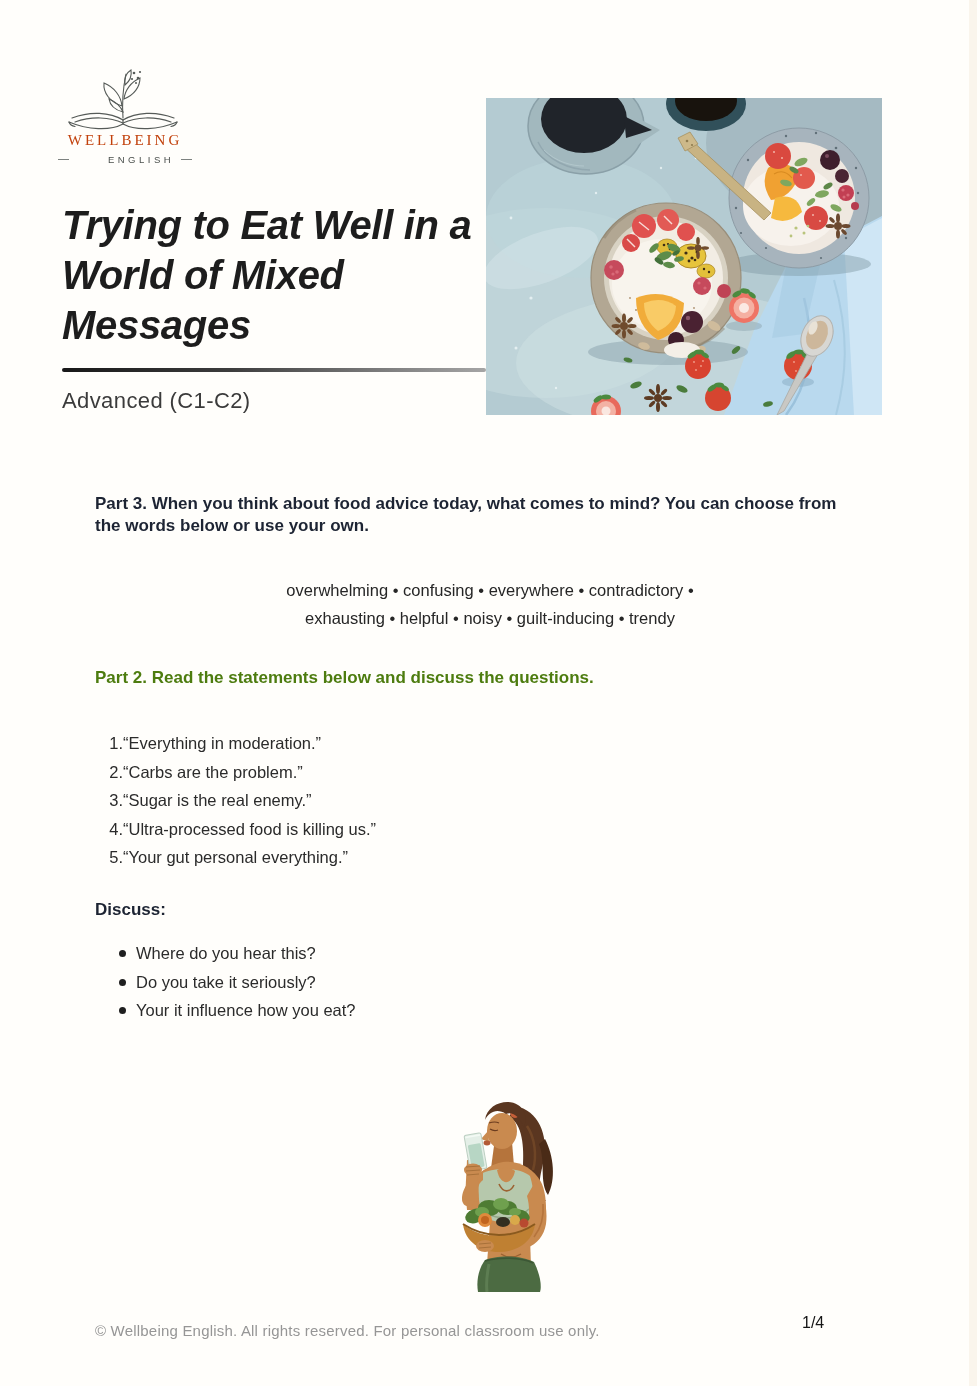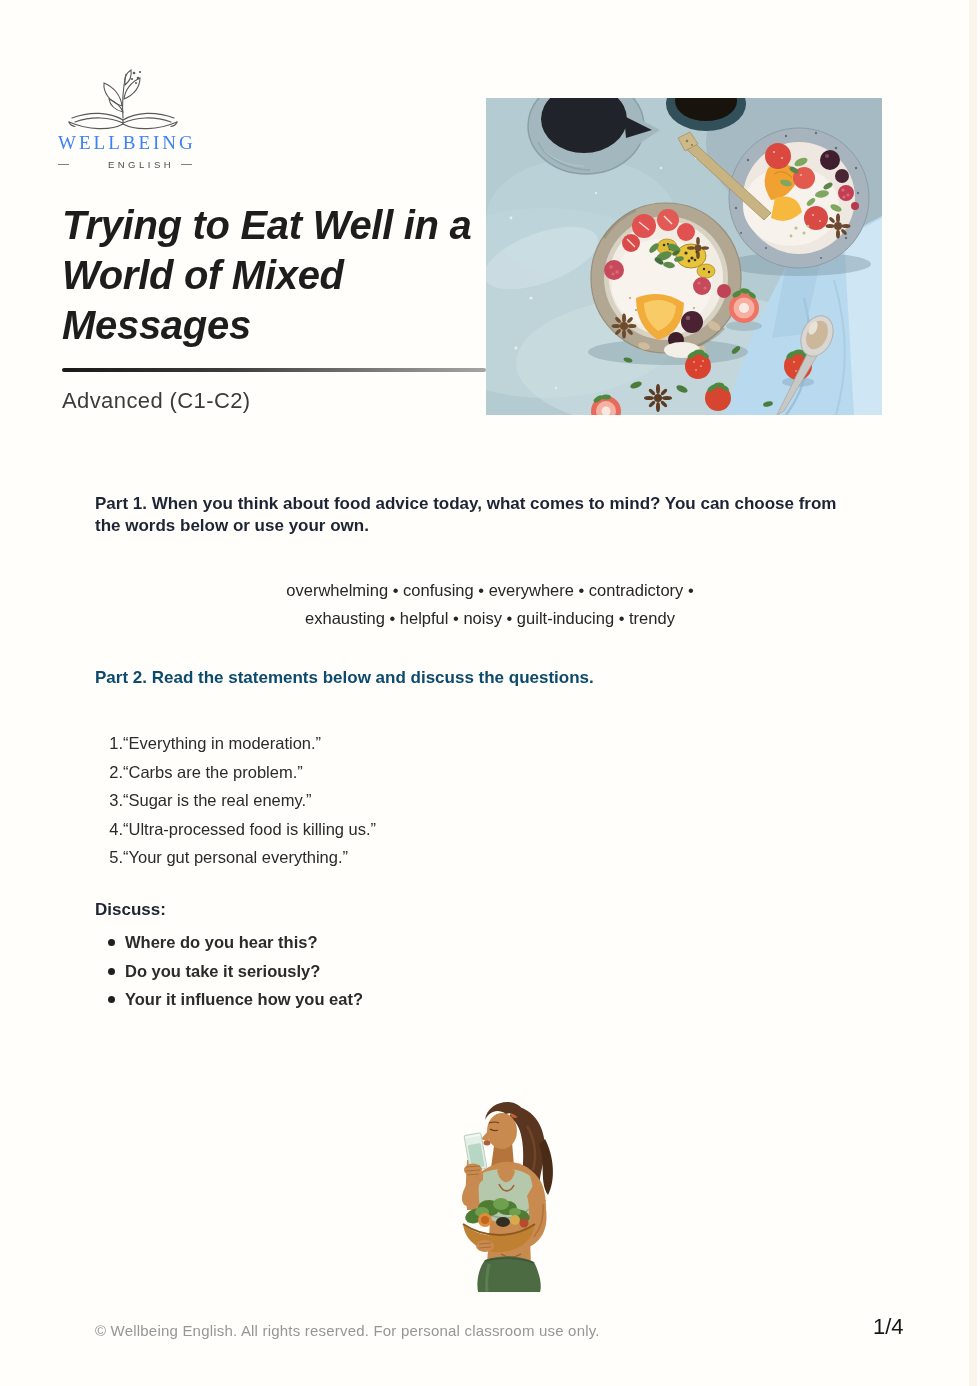--- a/index.html
+++ b/index.html
@@ -7,56 +7,56 @@
   .page{
     position:relative;width:980px;height:1386px;margin:0 auto;
     background:#fffefb;overflow:hidden;
     font-family:"Liberation Sans",sans-serif;color:#2a2a2a;
   }
   .edge-strip{position:absolute;right:3px;top:0;width:8px;height:100%;background:#f7f0e3;opacity:.65;}
 
   
   .logo{position:absolute;left:58px;top:68px;width:134px;text-align:center;}
   .logo svg{display:block;margin:0 auto;}
-  .logo-brand{font-family:"Liberation Serif",serif;font-size:19px;letter-spacing:3px;color:#3b82f6;margin-top:2px;white-space:nowrap;}
+  .logo-brand{font-family:"Liberation Serif",serif;font-size:15px;letter-spacing:3px;color:#c2410c;margin-top:2px;white-space:nowrap;}
   .logo-sub{display:flex;align-items:center;justify-content:center;gap:7px;margin-top:5px;}
   .logo-sub .rule{display:inline-block;width:24px;height:1px;background:#7d8280;}
   .logo-sub .sub-text{font-size:9.5px;letter-spacing:3.5px;color:#4a4f4c;padding-left:32px;}
 
   
   .title{position:absolute;left:62px;top:200px;width:440px;font-size:40px;line-height:50px;font-weight:700;color:#1d1d1d;letter-spacing:-0.3px;font-style:italic;}
   .title span{display:block;white-space:nowrap;}
   .divider{position:absolute;left:62px;top:368px;width:424px;height:4px;
     background:linear-gradient(90deg,#181818 0%,#3d3d3d 40%,#7c7c7c 75%,#a5a5a5 100%);border-radius:2px;}
   .level{position:absolute;left:62px;top:388px;font-size:22px;color:#3b3b3b;letter-spacing:.4px;}
 
   
   .hero{position:absolute;left:486px;top:98px;width:396px;height:317px;overflow:hidden;}
   .hero svg{display:block;}
 
   
   .p1-heading{position:absolute;left:95px;top:493px;width:800px;font-size:17px;font-weight:700;color:#1d2433;line-height:22px;}
   .word-list{position:absolute;left:0;top:576px;width:980px;text-align:center;font-size:16.5px;color:#262626;line-height:28px;}
-  .p2-heading{position:absolute;left:95px;top:668px;font-size:17px;font-weight:700;color:#0c4a6e;}
+  .p2-heading{position:absolute;left:95px;top:668px;font-size:17px;font-weight:700;color:#4d7c0f;}
 
   .statements{position:absolute;left:95px;top:729px;margin:0;padding:0;list-style:none;font-size:16.5px;color:#2b2b2b;}
   .statements li{display:flex;line-height:28.5px;}
   .statements .num{min-width:28px;text-align:right;}
 
   .discuss-label{position:absolute;left:95px;top:900px;font-size:17px;font-weight:700;color:#1d2433;}
-  .discuss-list{position:absolute;left:95px;top:928px;margin:0;padding:0;list-style:none;font-size:16.5px;color:#2b2b2b;font-weight:bold;}
+  .discuss-list{position:absolute;left:95px;top:928px;margin:11px;padding:0;list-style:none;font-size:16.5px;color:#2b2b2b;}
   .discuss-list li{position:relative;padding-left:30px;line-height:28.5px;}
   .discuss-list li::before{content:"";position:absolute;left:13px;top:11px;width:7px;height:7px;border-radius:50%;background:#1f1f1f;}
 
   
   .illustration{position:absolute;left:427px;top:1096px;width:156px;height:196px;}
 
   
   .footer-copy{position:absolute;left:95px;top:1322px;font-size:15px;color:#969696;letter-spacing:.2px;}
-  .page-num{position:absolute;left:873px;top:1314px;font-size:22px;color:#161616;}
+  .page-num{position:absolute;left:802px;top:1314px;font-size:16px;color:#161616;}
 </style>
 </head>
 <body>
 
 <div class="page">
   <div class="edge-strip"></div>
 
   <div class="logo">
     <svg width="130" height="62" viewBox="0 0 130 62">
       <g stroke="#565b58" fill="none" stroke-width="1.1" stroke-linecap="round">
@@ -383,21 +383,21 @@
       </g>
 
       <polygon points="291,317 298,313 332,256 324,250" fill="#c9c8c4" stroke="#a9a9a4" stroke-width="0.8"></polygon>
       <ellipse cx="331" cy="238" rx="15" ry="21" fill="#d8d7d3" stroke="#b3b2ae" stroke-width="1" transform="rotate(24 331 238)"></ellipse>
       <ellipse cx="331" cy="237" rx="10" ry="15" fill="#cdb79b" transform="rotate(24 331 237)"></ellipse>
       <ellipse cx="327" cy="230" rx="4" ry="7" fill="#e9e2d6" transform="rotate(24 327 230)"></ellipse>
     </svg>
   </div>
 
   <div class="p1-heading">
-    <span style="display:block">Part 1. When you think about food advice today, what comes to mind? You can choose from</span>
+    <span style="display:block">Part 3. When you think about food advice today, what comes to mind? You can choose from</span>
     <span style="display:block">the words below or use your own.</span>
   </div>
   <div class="word-list">
     <div>overwhelming • confusing • everywhere • contradictory •</div>
     <div>exhausting • helpful • noisy • guilt-inducing • trendy</div>
   </div>
 
   <div class="p2-heading">Part 2. Read the statements below and discuss the questions.</div>
   <ol class="statements">
     <li>

